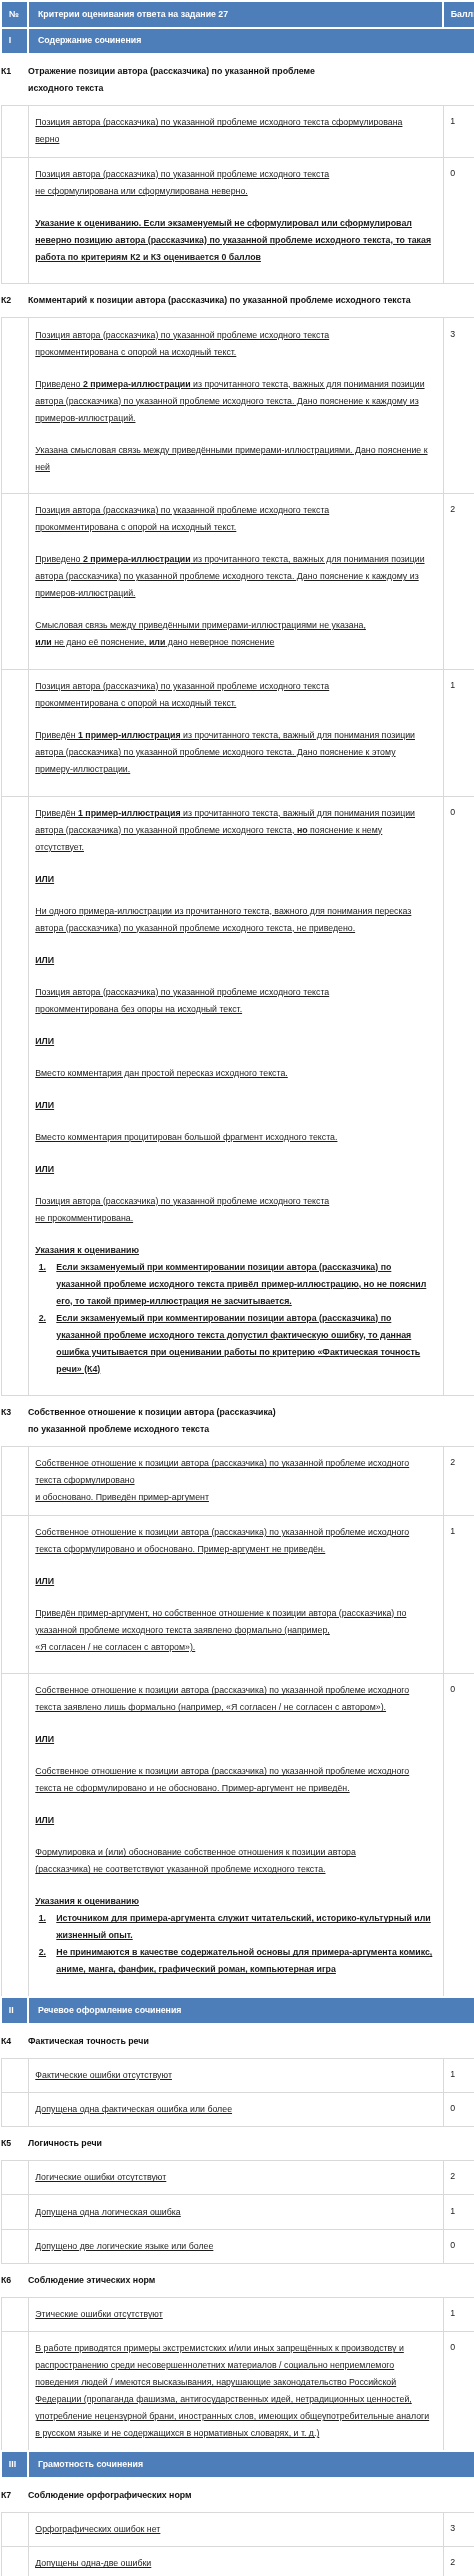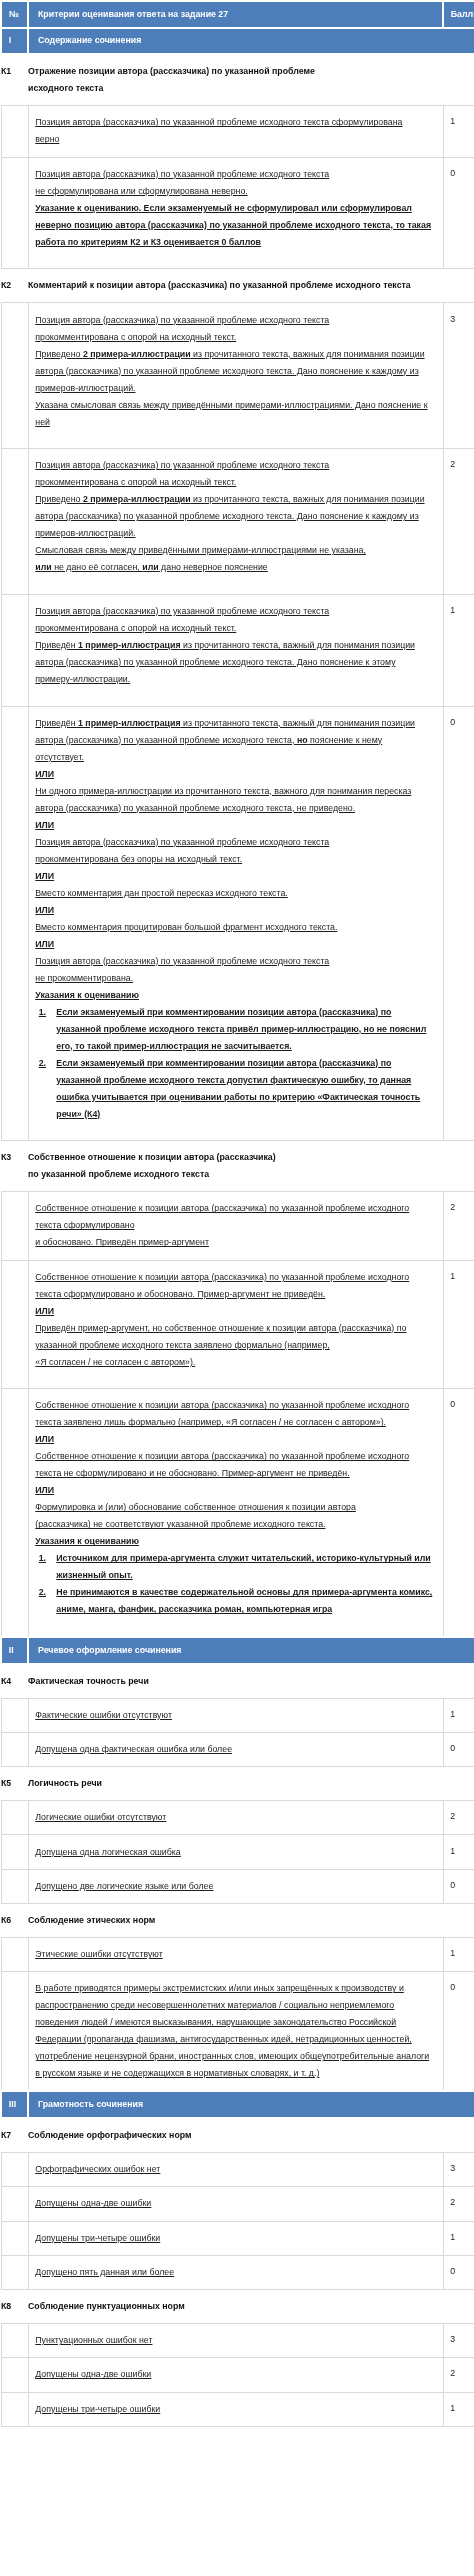--- a/index.html
+++ b/index.html
@@ -56,21 +56,21 @@
     line-height: 17px;
     text-decoration: underline;
   }
   td.content.opt.multi { padding-bottom: 17.6px; }
   td.score {
     padding: 8.1px 0 0 6.8px;
     line-height: 15px;
   }
 
   .para { white-space: pre-line; }
-  .para + .para { }
+  .para + .para { margin-top: 15px; }
   .para.li { margin-top: 0; display: flex; white-space: normal; }
   .para.li .marker { flex: none; width: 17.6px; padding-left: 3.4px; font-weight: 700; }
   .para.li .li-body { white-space: pre-line; }
   .b { font-weight: 700; }
   .u { text-decoration: underline; }
 </style>
 </head>
 <body>
 
 <div class="page">
@@ -126,21 +126,21 @@
           </td>
           <td class="score opt">3</td>
         </tr>
         <tr class="row option">
           <td class="num opt"></td>
           <td class="content opt multi">
             <div class="para"><span>Позиция автора (рассказчика) по указанной проблеме исходного текста
 прокомментирована с опорой на исходный текст.</span></div>
             <div class="para"><span>Приведено </span><span class="b ">2 примера-иллюстрации</span><span> из прочитанного текста, важных для понимания позиции автора (рассказчика) по указанной проблеме исходного текста. Дано пояснение к каждому из примеров-иллюстраций.</span></div>
             <div class="para"><span>Смысловая связь между приведёнными примерами-иллюстрациями не указана,
-</span><span class="b ">или</span><span> не дано её согласен, </span><span class="b ">или</span><span> дано неверное пояснение</span></div>
+</span><span class="b ">или</span><span> не дано её пояснение, </span><span class="b ">или</span><span> дано неверное пояснение</span></div>
           </td>
           <td class="score opt">2</td>
         </tr>
         <tr class="row option">
           <td class="num opt"></td>
           <td class="content opt multi">
             <div class="para"><span>Позиция автора (рассказчика) по указанной проблеме исходного текста
 прокомментирована с опорой на исходный текст.</span></div>
             <div class="para"><span>Приведён </span><span class="b ">1 пример-иллюстрация</span><span> из прочитанного текста, важный для понимания позиции автора (рассказчика) по указанной проблеме исходного текста. Дано пояснение к этому примеру-иллюстрации.</span></div>
           </td>
@@ -206,21 +206,21 @@
             <div class="para"><span class="b ">ИЛИ</span></div>
             <div class="para"><span>Формулировка и (или) обоснование собственное отношения к позиции автора
 (рассказчика) не соответствуют указанной проблеме исходного текста.</span></div>
             <div class="para"><span class="b u">Указания к оцениванию</span></div>
             <div class="para li">
               <span class="marker">1.</span>
               <span class="li-body"><span class="b ">Источником для примера-аргумента служит читательский, историко-культурный или жизненный опыт.</span></span>
             </div>
             <div class="para li">
               <span class="marker">2.</span>
-              <span class="li-body"><span class="b ">Не принимаются в качестве содержательной основы для примера-аргумента комикс, аниме, манга, фанфик, рассказчика роман, компьютерная игра</span></span>
+              <span class="li-body"><span class="b ">Не принимаются в качестве содержательной основы для примера-аргумента комикс, аниме, манга, фанфик, графический роман, компьютерная игра</span></span>
             </div>
           </td>
           <td class="score opt">0</td>
         </tr>
         <tr class="row section">
           <td class="blue num">II</td>
           <td class="blue title" colspan="2">Речевое оформление сочинения</td>
         </tr>
         <tr class="row criterion">
           <td class="crit num">К4</td>

